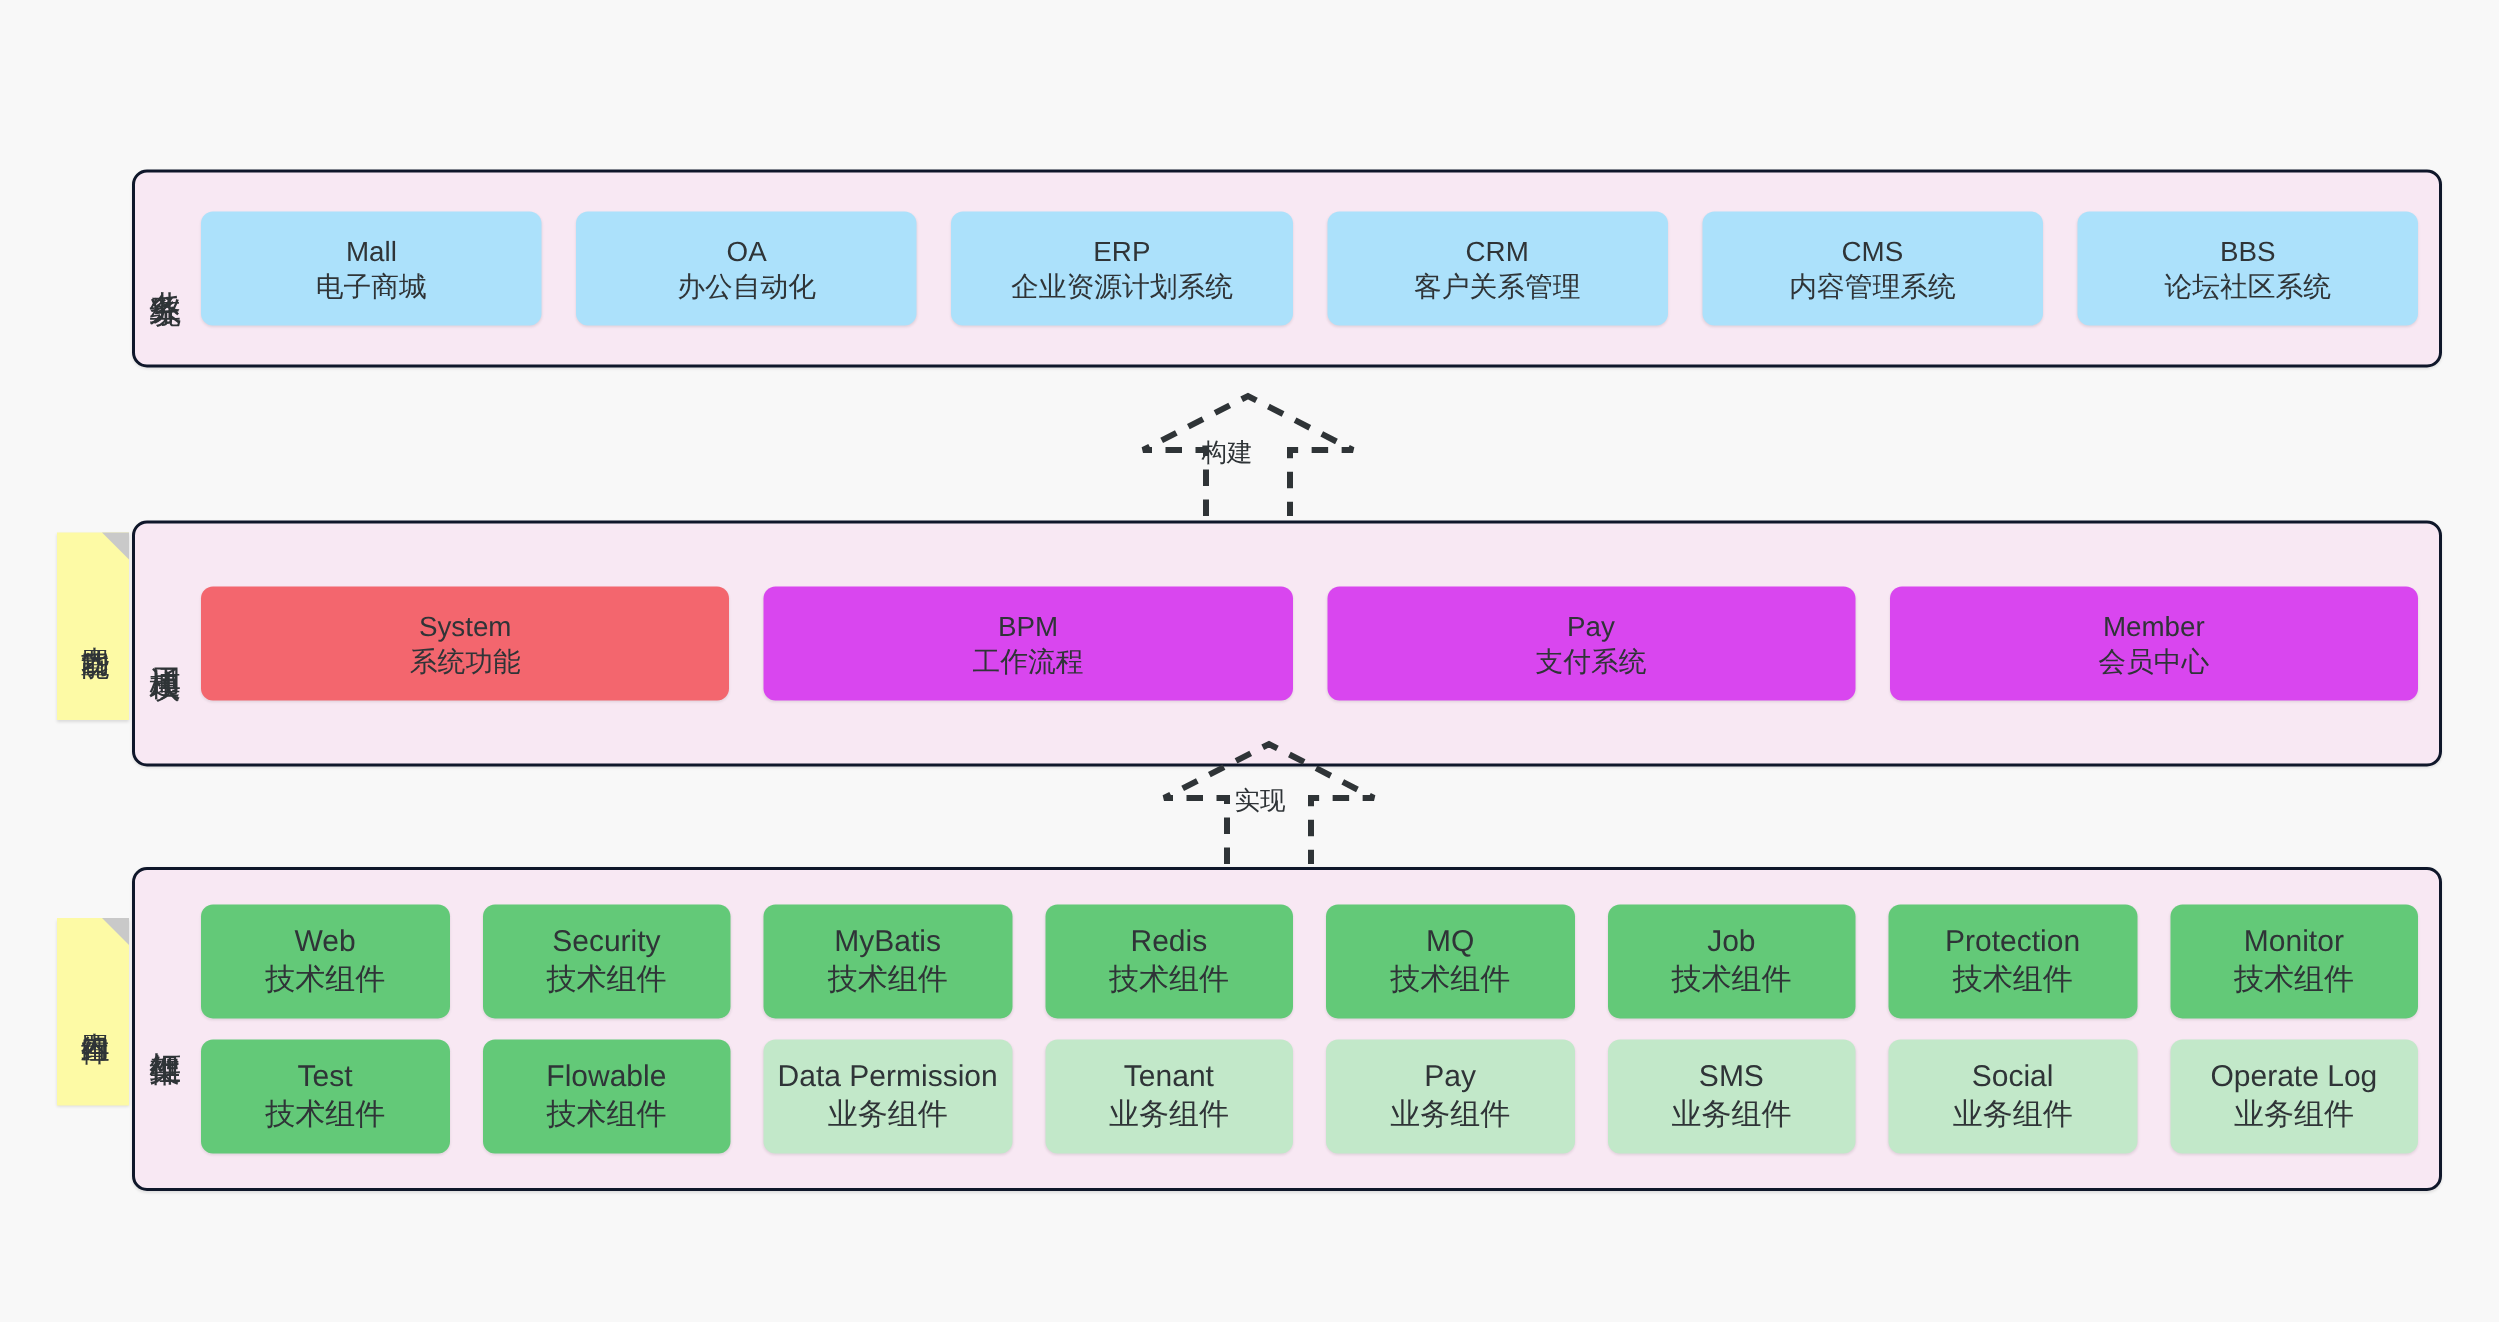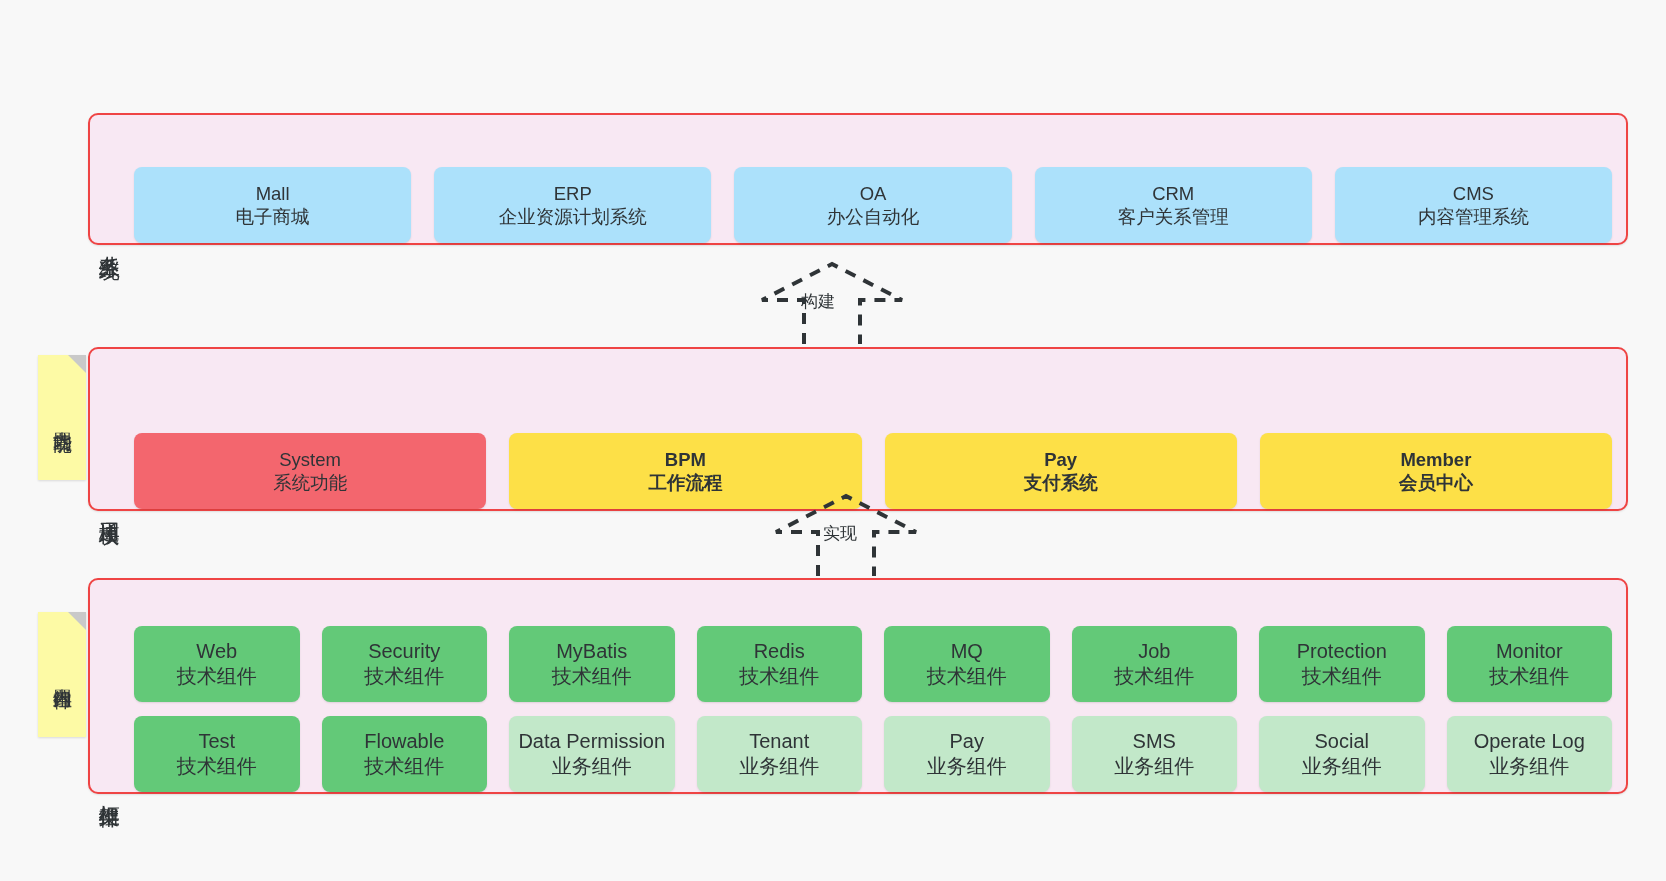--- a/index.html
+++ b/index.html
@@ -18,24 +18,24 @@
   #stage {
     position: absolute;
     inset: 0;
   }
 
   
   .layer {
     position: absolute;
     box-sizing: border-box;
     background: #f8e8f3;
-    border: 2px solid #ef4444;
+    border: 2px solid #0f172a;
     border-radius: 10px;
     display: flex;
-    align-items: flex-end;
+    align-items: center;
     box-shadow: 0 1px 2px rgba(0,0,0,0.10);
   }
   .layer-title {
     flex: 0 0 auto;
     width: 38px;
     display: flex;
     align-items: center;
     justify-content: center;
     font-size: 21px;
     line-height: 1.06;
@@ -78,21 +78,21 @@
     padding: 2px 6px;
     box-shadow: 0 1px 2px rgba(0,0,0,0.10);
     user-select: none;
   }
   .card .t1 { white-space: nowrap; }
   .card .t2 { white-space: nowrap; }
   .card.wrap .t1 { white-space: normal; }
 
   .card.blue   { background: #ace1fb; }
   .card.red    { background: #f3666e; }
-  .card.pink   { background: #fde047; font-weight: bold; }
+  .card.pink   { background: #d946ef; }
   .card.green  { background: #63c978; }
   .card.lgreen { background: #c2e8c9; }
 
   .card.sm { font-size: 20px; }
 
   
   .layer-body.grid8 .row { gap: 22px; }
 
   
   .note {
@@ -147,34 +147,38 @@
 
   <div class="layer" id="layer-business" style="left:88px; top:113px; width:1540px; height:132px;">
     <div class="layer-title">业务系统</div>
     <div class="layer-body">
       <div class="row">
         <div class="card blue">
           <span class="t1">Mall</span>
           <span class="t2">电子商城</span>
         </div>
         <div class="card blue">
+          <span class="t1">OA</span>
+          <span class="t2">办公自动化</span>
+        </div>
+        <div class="card blue">
           <span class="t1">ERP</span>
           <span class="t2">企业资源计划系统</span>
         </div>
         <div class="card blue">
-          <span class="t1">OA</span>
-          <span class="t2">办公自动化</span>
-        </div>
-        <div class="card blue">
           <span class="t1">CRM</span>
           <span class="t2">客户关系管理</span>
         </div>
         <div class="card blue">
           <span class="t1">CMS</span>
           <span class="t2">内容管理系统</span>
+        </div>
+        <div class="card blue">
+          <span class="t1">BBS</span>
+          <span class="t2">论坛社区系统</span>
         </div>
       </div>
     </div>
   </div>
 
   <svg class="arrow" style="left:752px; top:258px; width:160px; height:92px;" viewBox="0 0 160 92">
     <path d="M 52 86 L 52 42 L 10 42 L 80 6 L 150 42 L 108 42 L 108 86" fill="none" stroke="#2f3437" stroke-width="4" stroke-dasharray="11 9" stroke-linecap="butt" stroke-linejoin="miter"></path>
   </svg>
   <div class="arrow-label" style="left:801px; top:290px;">构建</div>
 

